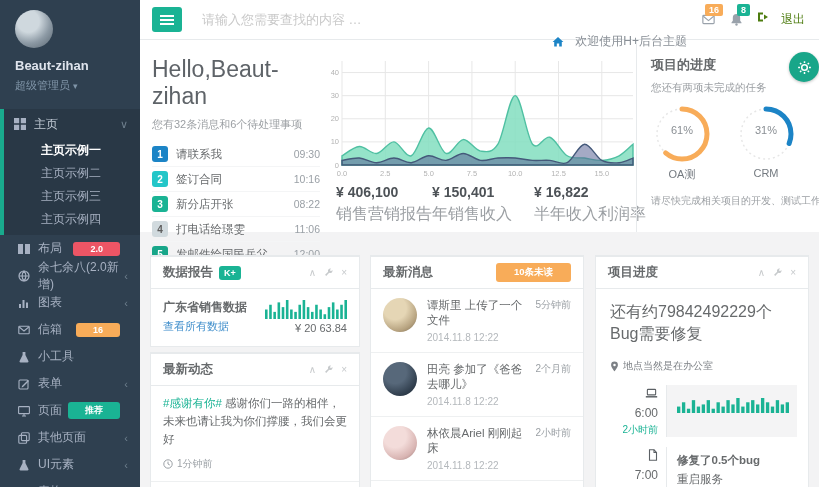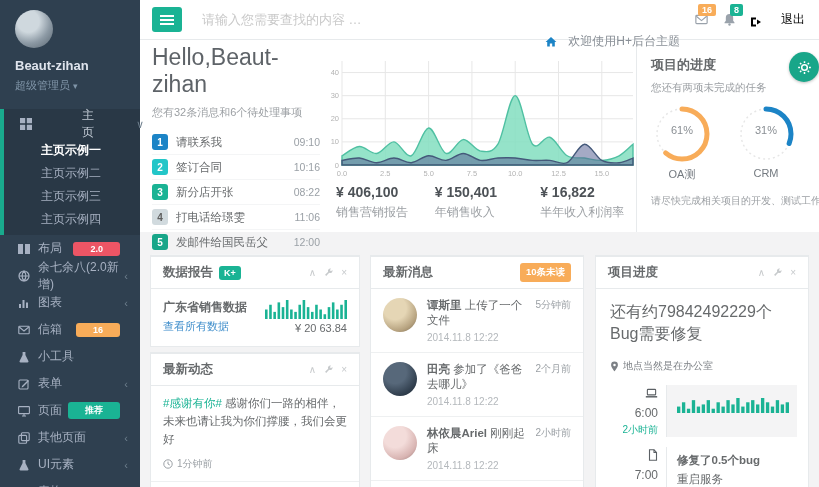--- a/index.html
+++ b/index.html
@@ -13,74 +13,74 @@
   .avatar { width:38px; height:38px; border-radius:50%; background:radial-gradient(circle at 35% 30%, #cfd8de 0 30%, #8d9aa5 60%, #55626d); }
   .uname { color:#dfe4ed; font-weight:bold; font-size:13px; margin-top:10px; }
   .urole { color:#8095a8; font-size:11px; margin-top:5px; cursor:pointer; }
   .urole .car { font-size:9px; margin-left:3px; }
   .nav { margin-top:6px; }
   .nav-item { display:flex; align-items:center; height:27px; padding-left:15px; font-size:12px; border-left:3px solid transparent; cursor:pointer; }
   .nav-item .nicon { width:12px; height:12px; margin-right:8px; flex:none; color:#a7b1c2; }
   .nav-item .narrow { margin-left:auto; margin-right:12px; font-size:11px; color:#6e7f8d; }
   .nav-item .nbadge { margin-left:auto; margin-right:20px; font-size:9px; color:#fff; padding:2px 17px; border-radius:3px; font-weight:bold; }
   .homeblock { background:#293846; border-left:4px solid #19aa8d; padding-bottom:4px; }
-  .homeblock .nav-item { border-left:none; padding-left:16px; height:30px; color:#c3ccd6;gap:42px; }
+  .homeblock .nav-item { border-left:none; padding-left:10px; height:30px; color:#c3ccd6; }
   .submenu-item { display:block; padding:4px 0 4px 37px; font-size:12px; color:#a7b1c2; cursor:pointer; line-height:15px; }
   .submenu-item.active { color:#ffffff; font-weight:bold; }
   .nb-red { background:#ed5565; } .nb-org { background:#f8ac59; } .nb-grn { background:#1ab394; }
 
   
   .hbar { position:absolute; left:140px; top:0; width:679px; height:40px; background:#fff; border-bottom:1px solid #e7eaec; display:flex; align-items:center; z-index:2; }
   .hamb { width:30px; height:25px; background:#1ab394; border:none; border-radius:3px; margin-left:12px; display:flex; align-items:center; justify-content:center; cursor:pointer; }
   .hamb i { display:block; width:14px; height:2px; background:#fff; box-shadow:0 -4px 0 #fff, 0 4px 0 #fff; }
   .hsearch { margin-left:20px; border:none; outline:none; font-size:13px; width:230px; color:#555; background:transparent; }
   .hsearch::placeholder { color:#c9c9c9; }
   .hright { margin-left:auto; display:flex; align-items:center; margin-right:14px; gap:14px; font-size:12px; color:#898f96; }
   .hwel { display:flex; align-items:center; gap:11px; white-space:nowrap;margin-top:44px; }
   .hicon { position:relative; color:#9aa2ab; cursor:pointer; }
   .hbadge { position:absolute; top:-9px; right:-7px; color:#fff; font-size:9px; padding:1px 4px; border-radius:2px; font-weight:bold; }
   .hb-org { background:#f8ac59; } .hb-grn { background:#1ab394; }
-  .hlogout { display:flex; align-items:flex-end; gap:19px; cursor:pointer; color:#000000; }
+  .hlogout { display:flex; align-items:flex-start; gap:12px; cursor:pointer; color:#4d7c0f; }
 
   
   .band { position:absolute; left:140px; top:40px; width:679px; height:192px; background:#fff; }
-  .hello { position:absolute; left:12px; top:4px; width:168px; }
+  .hello { position:absolute; left:12px; top:16px; width:168px; }
   .hello h1 { font-size:23px; font-weight:normal; color:#5e6368; letter-spacing:0; }
   .hello .sub { font-size:11px; color:#9b9fa3; margin-top:7px; }
   .todos { margin-top:10px; }
   .todo { display:flex; align-items:center; height:25px; border-bottom:1px solid #f4f5f6; cursor:pointer; }
   .todo-num { width:16px; height:16px; border-radius:3px; font-size:10px; font-weight:bold; color:#fff; display:flex; align-items:center; justify-content:center; margin-right:8px; flex:none; }
   .todo-txt { font-size:11.5px; color:#676a6c; white-space:nowrap; overflow:hidden; }
   .todo-time { margin-left:auto; font-size:10.5px; color:#9aa0a6; }
 
   .chart-block { position:absolute; left:184px; top:16px; width:315px; }
   .stats { display:flex; margin-top:4px; padding-left:12px; }
   .stat { width:105px; }
   .stat .v { font-size:14px; font-weight:bold; color:#4d5257; }
-  .stat .l { font-size:12px; color:#9b9fa3; margin-top:4px; white-space:nowrap; }
+  .stat .l { font-size:16px; color:#9b9fa3; margin-top:4px; white-space:nowrap; }
 
   .pcol { position:absolute; left:496px; top:0; bottom:0; width:166px; border-left:1px solid #e7eaec; padding:16px 0 0 14px; }
   .pcol h3 { font-size:13px; color:#676a6c; }
   .pcol .sub { font-size:10.5px; color:#9b9fa3; margin-top:7px; }
   .knobs { display:flex; gap:22px; margin-top:8px; }
   .knob { width:62px; text-align:center; position:relative; }
   .kpct { position:absolute; left:0; top:21px; width:62px; text-align:center; font-size:11px; color:#8a8f94; }
   .klabel { font-size:11px; color:#747a80; margin-top:2px; }
   .pfoot { font-size:10px; color:#9b9fa3; margin-top:12px; white-space:nowrap; }
 
   .fab { position:absolute; left:789px; top:52px; width:30px; height:30px; border-radius:50%; background:#18a689; border:none; display:flex; align-items:center; justify-content:center; cursor:pointer; box-shadow:0 1px 3px rgba(0,0,0,.25); z-index:4; }
 
   
   .ibox { position:absolute; background:#fff; border:1px solid #e7eaec; border-top:2px solid #e7eaec; }
   .ibox-head { height:32px; display:flex; align-items:center; padding:0 12px; border-bottom:1px solid #e7eaec; }
   .ibox-head .t { font-size:12.5px; font-weight:bold; color:#676a6c; }
   .tools { margin-left:auto; display:flex; align-items:center; gap:8px; color:#c7cacc; font-size:10px; }
   .tools span { cursor:pointer; line-height:1; }
   .tbadge { margin-left:6px; font-size:9px; color:#fff; background:#1ab394; padding:2px 5px; border-radius:3px; font-weight:bold; }
-  .mbadge { margin-left:auto; font-size:9.5px; color:#fff; background:#f8ac59; padding:3px 6px; border-radius:3px; font-weight:bold; }
+  .mbadge { margin-left:auto; font-size:9.5px; color:#fff; background:#f8ac59; padding:3px 18px; border-radius:3px; font-weight:bold; }
 
   .ib-report { left:150px; top:255px; width:210px; height:92px; }
   .report-row { display:flex; padding:10px 12px; }
   .rr-title { font-size:12px; font-weight:bold; color:#676a6c; }
   .rr-link { font-size:11px; color:#3f8ecb; margin-top:4px; cursor:pointer; }
   .rr-right { margin-left:auto; text-align:right; }
   .rr-amt { font-size:11px; color:#676a6c; margin-top:3px; }
 
   .ib-feed { left:150px; top:352px; width:210px; height:160px; }
   .post { padding:9px 12px; font-size:11.5px; line-height:1.55; color:#676a6c; }
@@ -89,21 +89,21 @@
   .ptime { display:flex; align-items:center; gap:4px; color:#9ba0a5; font-size:10px; margin-top:8px; }
 
   .ib-msg { left:370px; top:255px; width:214px; height:260px; }
   .msg { display:flex; padding:9px 12px; border-bottom:1px solid #eef0f1; cursor:pointer; }
   .mavatar { width:34px; height:34px; border-radius:50%; flex:none; }
   .ma1 { background:radial-gradient(circle at 35% 30%, #e5d6b5 0 35%, #b6a27f 70%, #6e5f46); }
   .ma2 { background:radial-gradient(circle at 35% 30%, #57687a 0 35%, #32404f 70%, #1d2834); }
   .ma3 { background:radial-gradient(circle at 35% 30%, #f3dcda 0 35%, #d8b4b2 70%, #8e6f6d); }
   .mmid { margin-left:10px; flex:1; min-width:0; }
   .mline { font-size:11.5px; color:#676a6c; }
-  .mname { font-weight:bold; }
+  .mname { font-weight:normal; }
   .mdate { font-size:10px; color:#b4b8bc; margin-top:4px; }
   .mago { font-size:10px; color:#9ba0a5; white-space:nowrap; margin-left:6px; }
 
   .ib-proj { left:595px; top:255px; width:214px; height:260px; }
   .proj-body { padding:12px 14px 0; }
   .headline { font-size:16px; color:#676a6c; line-height:1.35; }
   .loc { display:flex; align-items:center; gap:4px; font-size:10px; color:#7c8085; margin-top:15px; }
   .timeline { margin-top:12px; }
   .trow { display:flex; }
   .trow + .trow { margin-top:10px; }
@@ -281,21 +281,21 @@
 </header>
 
 <section class="band">
   <div class="hello">
     <h1>Hello,Beaut-zihan</h1>
     <div class="sub">您有32条消息和6个待处理事项</div>
     <div class="todos">
       <div class="todo">
         <span class="todo-num" style="background: rgb(28, 132, 198); color: rgb(255, 255, 255);">1</span>
         <span class="todo-txt">请联系我</span>
-        <span class="todo-time">09:10</span>
+        <span class="todo-time">09:30</span>
       </div>
       <div class="todo">
         <span class="todo-num" style="background: rgb(35, 198, 200); color: rgb(255, 255, 255);">2</span>
         <span class="todo-txt">签订合同</span>
         <span class="todo-time">10:16</span>
       </div>
       <div class="todo">
         <span class="todo-num" style="background: rgb(26, 179, 148); color: rgb(255, 255, 255);">3</span>
         <span class="todo-txt">新分店开张</span>
         <span class="todo-time">08:22</span>

